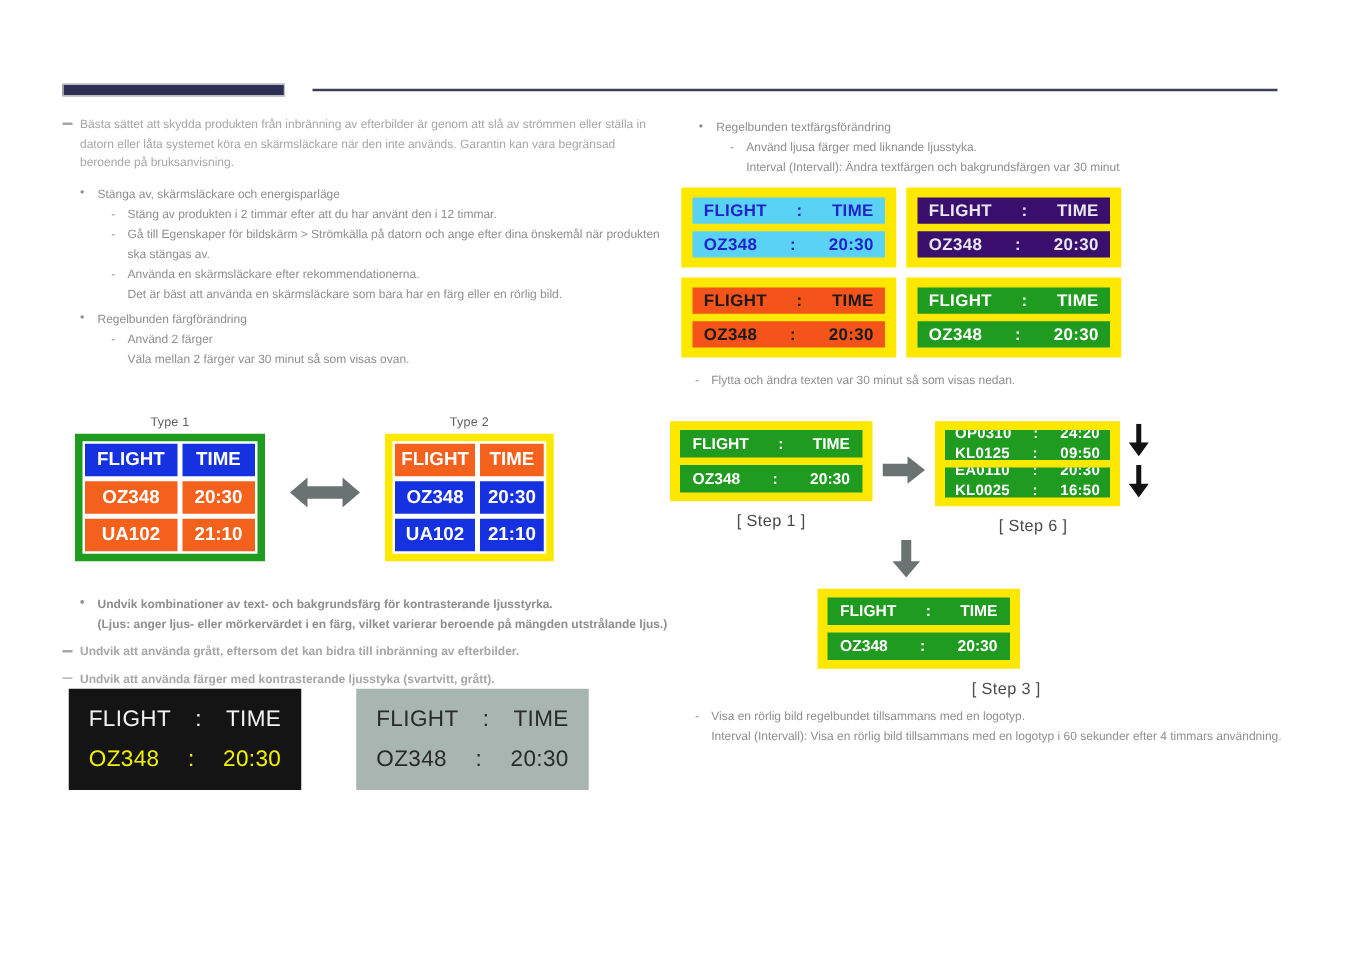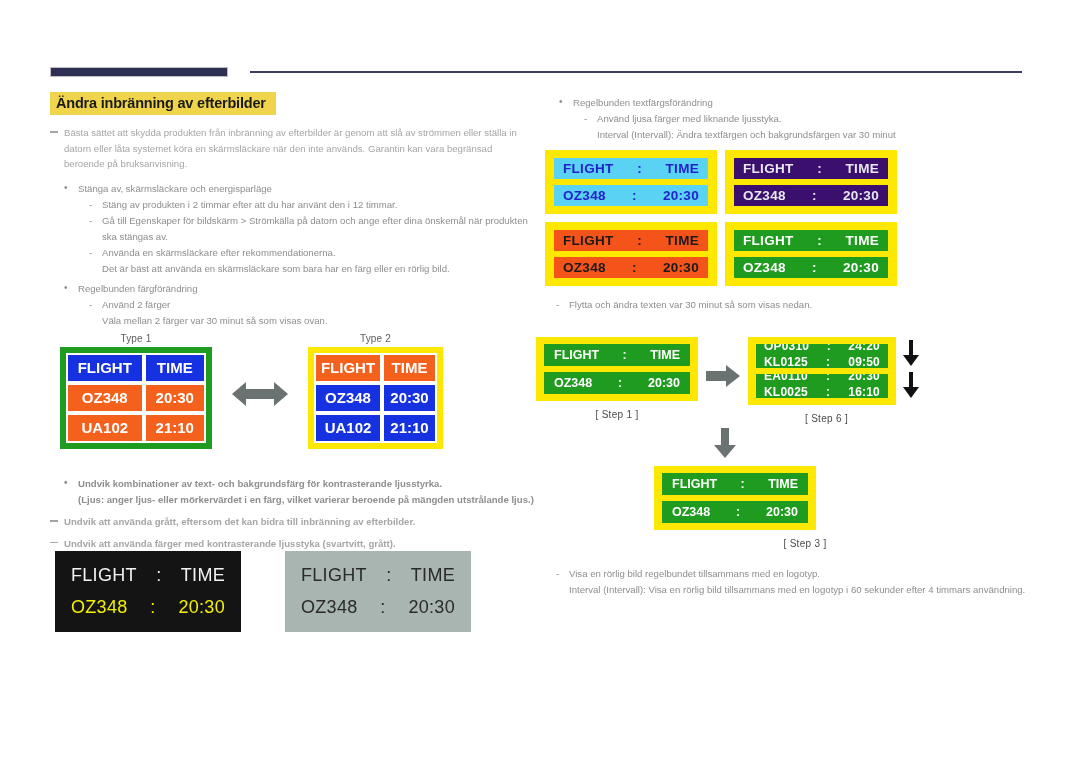--- a/index.html
+++ b/index.html
@@ -126,21 +126,21 @@
   .step-box {
     background:#ffe800; padding:7px 8px; width:162px;
   }
   .step-box .sr {
     background:#1f9b1f; color:#ffffff;
     display:flex; justify-content:space-between; align-items:center;
     padding:4px 10px; font-size:12.5px; font-weight:bold;
   }
   .step-box .sr + .sr { margin-top:6px; }
   .step-label {
-    text-align:center; font-size:10px; color:#4a4a4a;
+    text-align:center; font-size:13px; color:#4a4a4a;
     margin-top:8px; letter-spacing:0.3px;
   }
   .scroll-box {
     background:#ffe800; padding:7px 8px; width:148px;
   }
   .scroll-row {
     background:#1f9b1f; color:#ffffff;
     height:24px; overflow:hidden; position:relative;
   }
   .scroll-row + .scroll-row { margin-top:6px; }
@@ -165,21 +165,20 @@
 </head>
 <body>
 
 <div class="page">
 
   <div class="hdr-bar"></div>
   <div class="hdr-rule"></div>
 
   <div class="col-left">
 
-    <div class="title">Ändra inbränning av efterbilder</div>
 
     <div class="note">Bästa sättet att skydda produkten från inbränning av efterbilder är genom att slå av strömmen eller ställa in datorn eller låta systemet köra en skärmsläckare när den inte används. Garantin kan vara begränsad beroende på bruksanvisning.</div>
 
     <ul class="lvl1">
       <li>
         <span>Stänga av, skärmsläckare och energisparläge</span>
         <ul class="lvl2">
           <li>
             <span>Stäng av produkten i 2 timmar efter att du har använt den i 12 timmar.</span>
           </li>
@@ -412,21 +411,21 @@
             </div>
             <div class="scroll-row">
               <div class="line top">
                 <span>EA0110</span>
                 <span>:</span>
                 <span>20:30</span>
               </div>
               <div class="line" style="margin-top:3px;">
                 <span>KL0025</span>
                 <span>:</span>
-                <span>16:10</span>
+                <span>16:50</span>
               </div>
             </div>
           </div>
           <div style="display:flex; flex-direction:column; gap:2px; margin-left:7px;">
             <span>
               <svg width="16" height="26" viewBox="0 0 16 26">
                 <polygon points="6,0 10,0 10,15 16,15 8,26 0,15 6,15" fill="#111111"></polygon>
               </svg>
             </span>
             <span>

